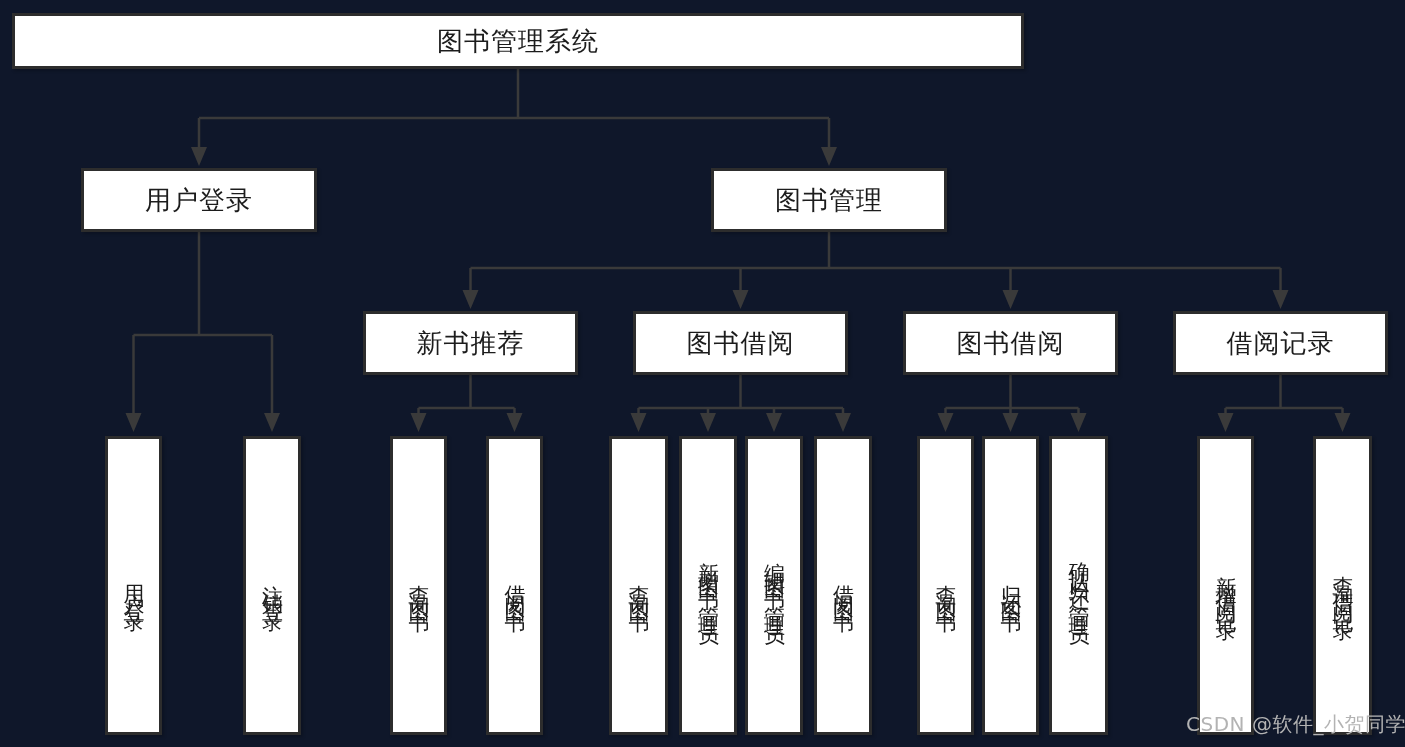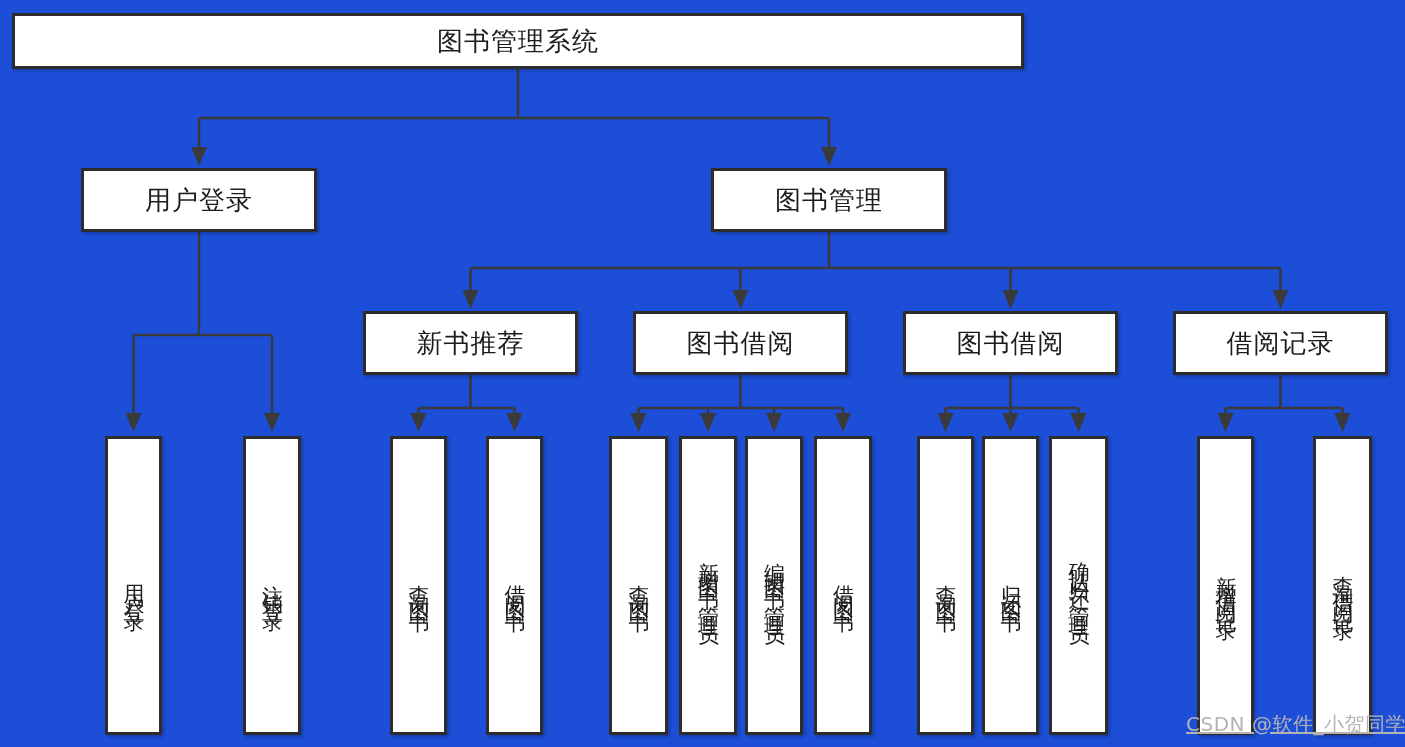--- a/index.html
+++ b/index.html
@@ -5,21 +5,21 @@
   html, body {
     margin: 0;
     padding: 0;
     background: #ffffff;
     font-family: "DejaVu Sans", "Liberation Sans", sans-serif;
   }
   .canvas {
     position: relative;
     width: 1405px;
     height: 747px;
-    background: #1d4ed8;
+    background: #0f172a;
     overflow: hidden;
   }
   .connectors {
     position: absolute;
     left: 0;
     top: 0;
     width: 1405px;
     height: 747px;
     pointer-events: none;
   }
@@ -51,21 +51,20 @@
   }
   .watermark {
     position: absolute;
     left: 1186px;
     top: 711px;
     font-size: 20px;
     color: #b3b3b3;
     white-space: nowrap;
     z-index: 10;
     letter-spacing: 0.5px;
-    text-decoration: underline;
   }
 </style>
 </head>
 <body>
 
 <div class="canvas">
 
   <svg class="connectors" viewBox="0 0 1405 747" xmlns="http://www.w3.org/2000/svg">
     <path fill="none" stroke="#3a3a3a" stroke-width="2.5" d="
       M518 69 V118 M199 118 H829 M199 118 V149 M829 118 V149

